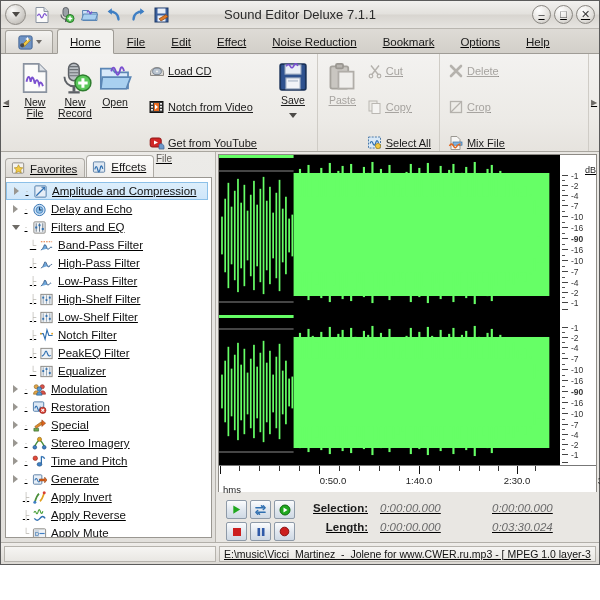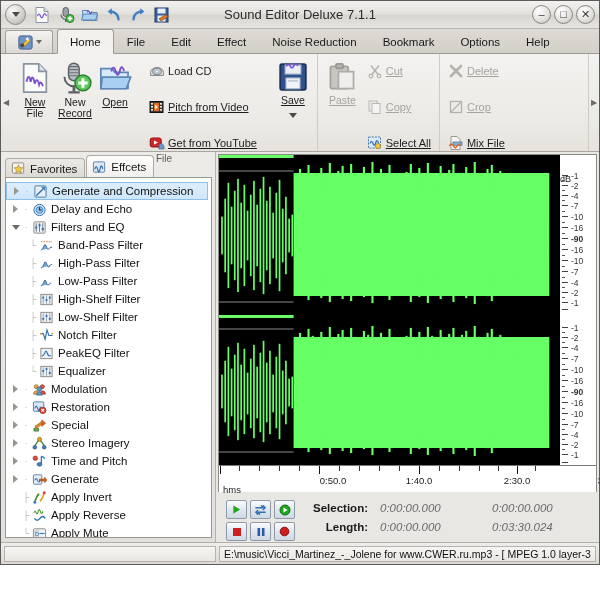--- a/index.html
+++ b/index.html
@@ -11,20 +11,21 @@
     font-size: 11px;
     -webkit-font-smoothing: antialiased;
   }
   #app {
     width: 600px; height: 565px;
     position: relative;
     background: #d6d3ce;
     border: 1px solid #5b5b5b;
     display: flex; flex-direction: column;
     background: linear-gradient(180deg,#e8e6e2 0%, #dedbd6 100%);
+    text-decoration: underline;
   }
 
   
   .titlebar {
     height: 28px; flex: 0 0 28px;
     display: flex; align-items: center;
     background: linear-gradient(180deg,#f2f1ef 0%,#e3e1dd 48%,#d8d5d0 52%,#e6e4e0 100%);
     border-bottom: 1px solid #b9b6b0;
     padding: 0 4px 0 4px;
     position: relative;
@@ -207,21 +208,21 @@
   }
   .chanrow { display: flex; flex: 1; min-height: 0; }
   .chan { flex: 1; background: #000; position: relative; overflow: hidden; border-bottom: 1px solid #000; }
   .chan svg { display: block; width: 100%; height: 100%; }
   .dbscale {
     width: 36px; flex: 0 0 36px;
     background: #fff;
     position: relative;
     font-size: 8.5px; color: #333;
   }
-  .dbhdr { text-align: left; font-size: 9px; padding-top: 19px; color:#222; }
+  .dbhdr { text-align: right; font-size: 9px; padding-top: 10px; color:#222; }
   .dbrow { position: absolute; left: 0; width: 100%; height: 9px; display: flex; align-items: center; }
   .dbrow .tickm { width: 6px; height: 1px; background: #444; margin-left: 2px; }
   .dbrow .tickmn { width: 3px; height: 1px; background: #555; margin-left: 2px; }
   .dbrow .dbval { margin-left: 3px; font-size: 8.5px; }
   .dbval.peak { font-weight: bold; }
 
   .ruler {
     flex: 0 0 27px; height: 27px; background: #fff;
     position: relative; border-top: 1px solid #777;
   }
@@ -416,21 +417,21 @@
               <rect x="1" y="2.5" width="13" height="11" fill="#3a3a3a" stroke="#111"></rect>
               <rect x="2" y="4" width="2" height="1.6" fill="#eee"></rect>
                 <rect x="2" y="7" width="2" height="1.6" fill="#eee"></rect>
                 <rect x="2" y="10" width="2" height="1.6" fill="#eee"></rect>
               <rect x="11" y="4" width="2" height="1.6" fill="#eee"></rect>
                 <rect x="11" y="7" width="2" height="1.6" fill="#eee"></rect>
                 <rect x="11" y="10" width="2" height="1.6" fill="#eee"></rect>
               <rect x="5" y="4" width="5" height="8" fill="#e86a1f"></rect>
               <path d="M6 5.5 9 8l-3 2.5z" fill="#fff"></path>
             </svg>
-            <span><u>Pitch from Video</u></span>
+            <span><u>Notch from Video</u></span>
           </div>
           <div class="smallbtn">
             <svg class="ic" width="16" height="16" viewBox="0 0 16 16">
               <rect x="1.2" y="3" width="11" height="9" rx="2" fill="#d02626" stroke="#8e1414"></rect>
               <path d="M5 5.5 9 7.5 5 9.5z" fill="#fff"></path>
               <path d="M10 9.5a3 3 0 0 1 5 2.5v2h-5z" fill="#6d99c9" stroke="#3d5f8f" stroke-width=".7"></path>
             </svg>
             <span><u>Get from YouTube</u></span>
           </div>
         </div>
@@ -552,21 +553,21 @@
               <span class="arrow-c"></span>
             </span>
           <span class="guide">·</span>
           <span class="tico">
             <svg width="15" height="15" viewBox="0 0 16 16">
                 <rect x="2" y="2" width="12" height="12" rx="1" fill="#e6eef7" stroke="#4d7ba9"></rect>
                 <path d="M3.5 12.5 12.5 3.5" stroke="#2f6fb0" stroke-width="1.3"></path>
                 <path d="M12.5 3.5v3.5M12.5 3.5h-3.5" stroke="#2f6fb0" stroke-width="1.1"></path>
               </svg>
           </span>
-          <span class="tlbl">Generate and Compression</span>
+          <span class="tlbl">Amplitude and Compression</span>
         </div>
 
         <div class="tnode">
           <span class="twist">
               <span class="arrow-c"></span>
             </span>
           <span class="guide">·</span>
           <span class="tico">
             <svg width="15" height="15" viewBox="0 0 16 16">
                 <circle cx="8" cy="8.5" r="6" fill="#cfe2f5" stroke="#2f6fb0"></circle>

